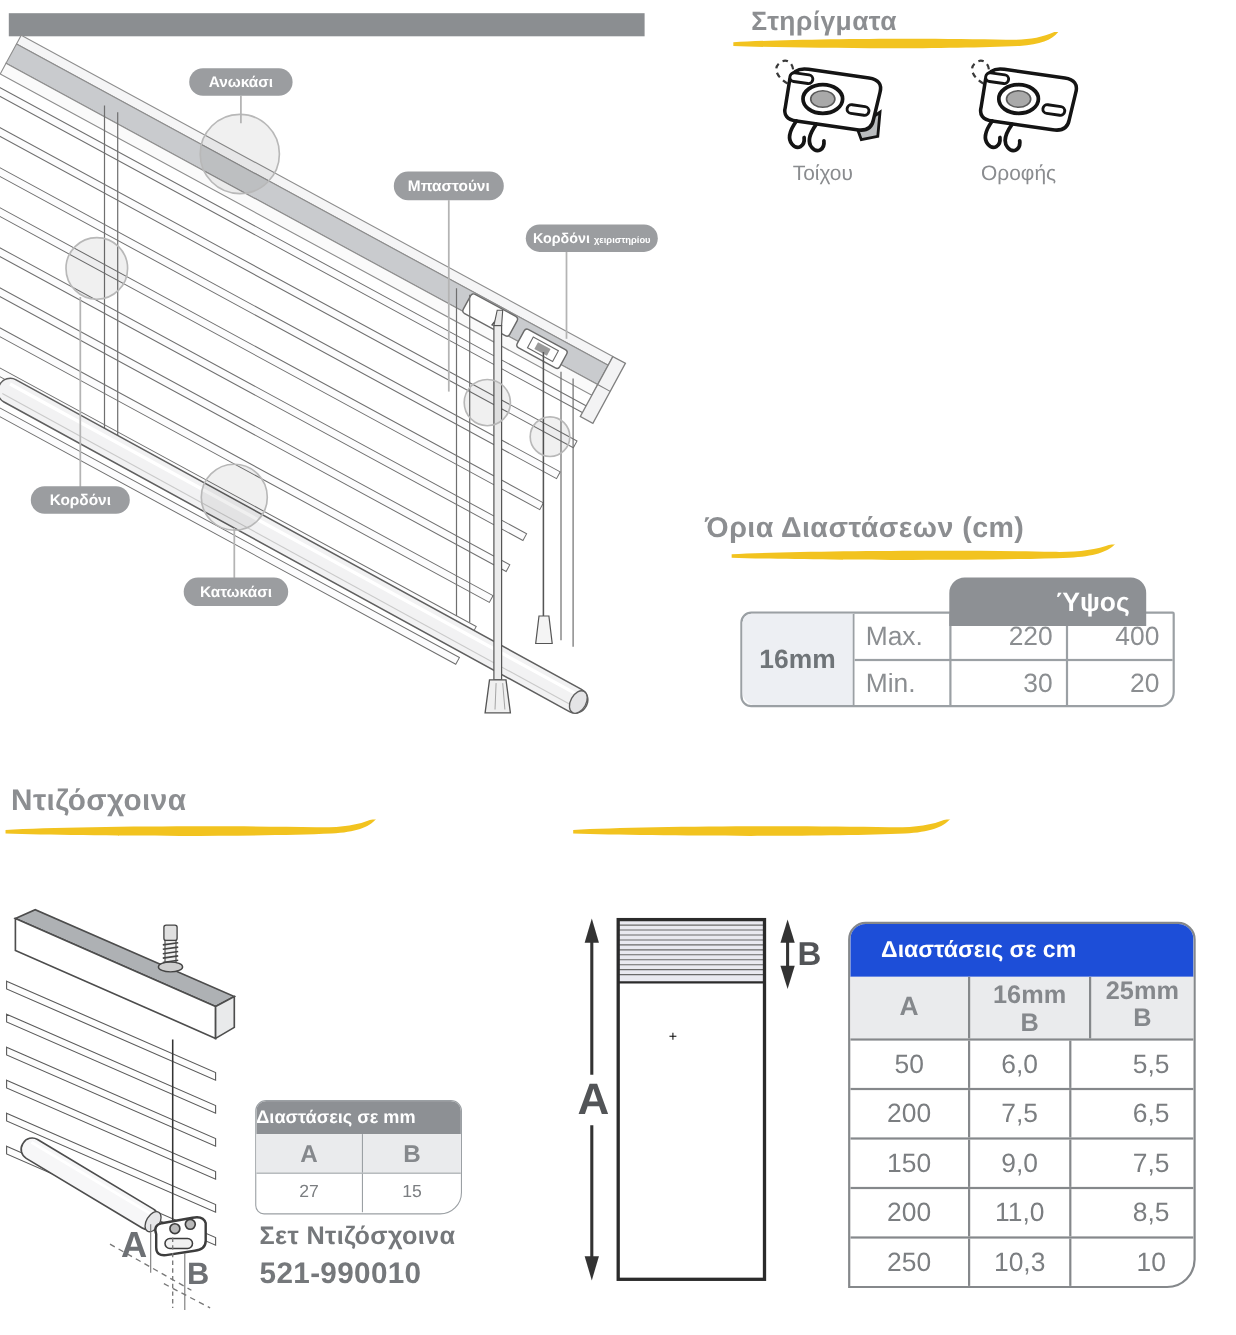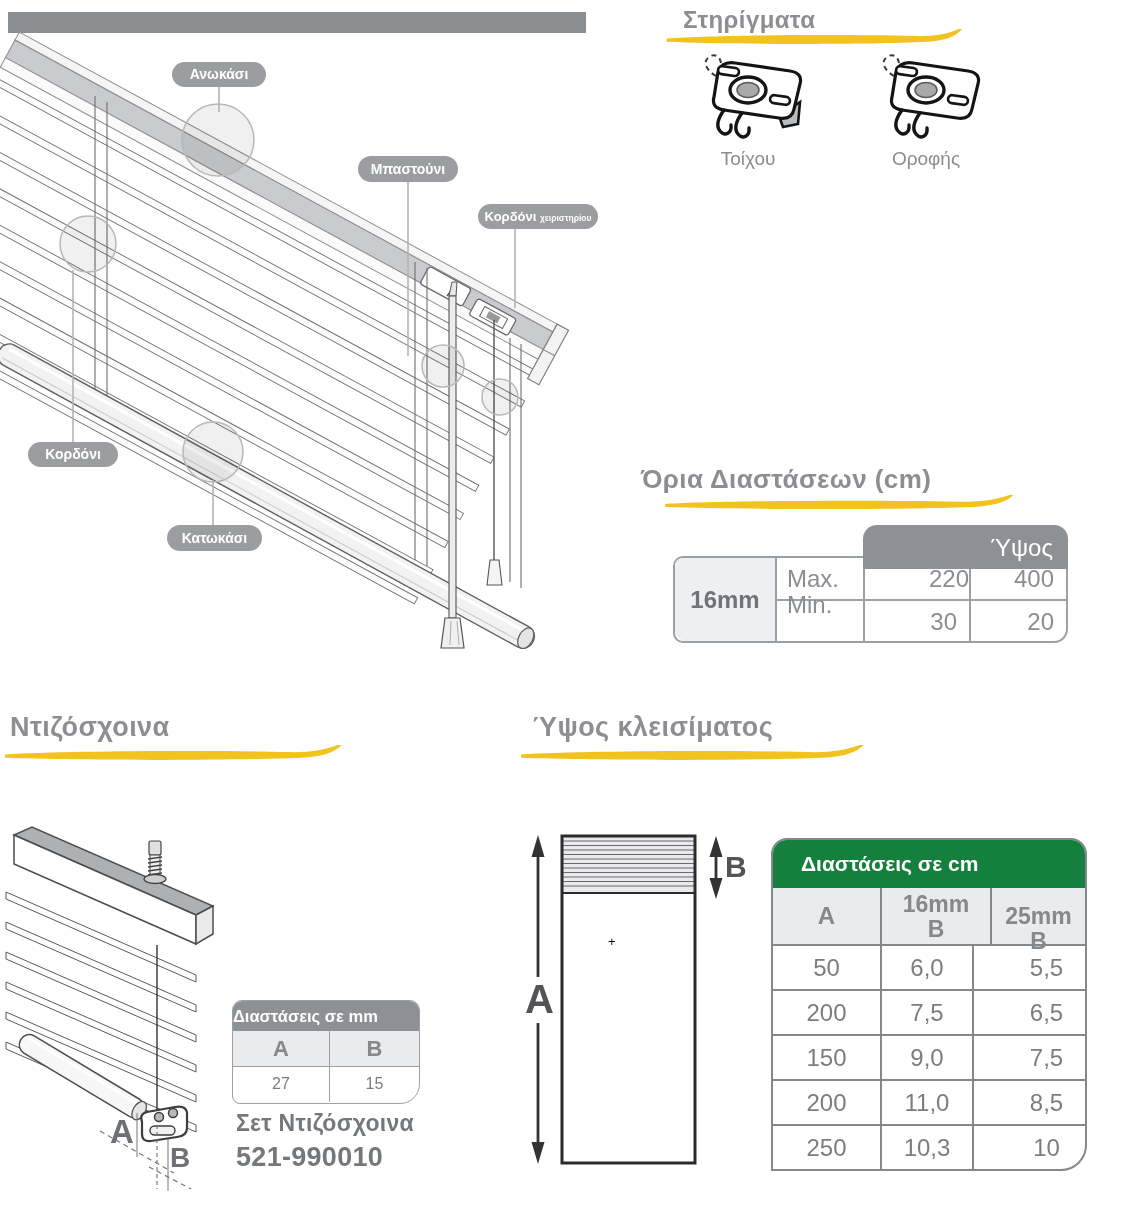--- a/index.html
+++ b/index.html
@@ -7,44 +7,44 @@
   .abs{position:absolute;}
   .sec-h{position:absolute;color:#8c8e91;font-weight:bold;letter-spacing:.4px;white-space:nowrap;}
   .pill{position:absolute;background:#9b9da0;color:#fff;border-radius:13px;font-weight:bold;
         text-align:center;font-size:14px;white-space:nowrap;}
   .pill .sub{font-size:8.5px;font-weight:bold;}
   svg{display:block;}
   svg text{font-family:"Liberation Sans",sans-serif;}
 
   
   .limits-table{position:absolute;left:673px;top:525px;width:395px;height:118px;}
-  .lim-header{position:absolute;left:190px;top:0;width:205px;height:44px;background:#8d9094;
-              border-radius:14px 14px 0 0;color:#fff;font-size:24px;font-weight:normal;
+  .lim-header{position:absolute;left:190px;top:0;width:179px;height:44px;background:#8d9094;
+              border-radius:14px 14px 0 0;color:#fff;font-size:24px;font-weight:bold;
               text-align:right;line-height:46px;padding-right:15px;box-sizing:border-box;z-index:2;}
   .lim-body{position:absolute;left:0;top:31px;width:395px;height:87px;border:2px solid #9ba0a4;
             border-radius:10px 2px 14px 10px;box-sizing:border-box;background:#fff;z-index:1;}
   .lim-cell16{position:absolute;left:0;top:0;width:102px;height:83px;background:#edeff3;
               border-right:2px solid #9ba0a4;box-sizing:border-box;color:#6f7478;font-weight:bold;
               font-size:24px;text-align:center;line-height:83px;border-radius:8px 0 0 12px;}
   .lim-vline{position:absolute;top:0;width:2px;height:83px;background:#9ba0a4;}
   .lim-hline{position:absolute;left:102px;top:41px;width:289px;height:2px;background:#9ba0a4;}
   .lim-txt{position:absolute;color:#8b8e91;font-size:24px;height:41px;line-height:41px;}
   .lim-num{text-align:right;}
 
   
   .ct{position:absolute;left:771px;top:838px;width:316px;height:333px;border:2px solid #85888b;
       border-radius:16px 16px 26px 0;box-sizing:border-box;overflow:hidden;background:#fff;}
-  .ct-header{height:48px;background:#15803d;color:#fff;font-size:21px;font-weight:bold;
+  .ct-header{height:48px;background:#1d4ed8;color:#fff;font-size:21px;font-weight:bold;
              line-height:48px;padding-left:28px;}
   .ct-sub{display:flex;height:56px;background:#eaebed;color:#85888c;font-weight:bold;}
   .ct-sub .c1{width:107px;font-size:24px;line-height:56px;text-align:center;}
   .ct-sub .c2{width:110px;border-left:2px solid #85888b;box-sizing:border-box;font-size:23px;
               line-height:25px;padding-top:4px;text-align:center;}
   .ct-sub .c3{flex:1;border-left:2px solid #85888b;box-sizing:border-box;font-size:23px;
-              line-height:25px;padding-top:16px;text-align:center;}
+              line-height:25px;padding-top:0;text-align:center;}
   .ct-row{display:flex;height:45px;border-top:2px solid #85888b;box-sizing:border-box;
           color:#7b7e81;font-size:24px;}
   .ct-row .c1{width:107px;text-align:center;line-height:43px;}
   .ct-row .c2{width:92px;border-left:2px solid #85888b;box-sizing:border-box;text-align:center;line-height:43px;}
   .ct-row .c3{flex:1;border-left:2px solid #85888b;box-sizing:border-box;text-align:center;line-height:43px;padding-left:34px;}
 
   
   .wt{position:absolute;left:232px;top:1000px;width:188px;height:104px;border:1.5px solid #9ba0a4;
       border-radius:10px 10px 20px 8px;box-sizing:border-box;overflow:hidden;background:#fff;}
   .wt-header{height:30px;background:#8d9094;color:#fff;font-size:16.5px;font-weight:bold;
@@ -180,22 +180,22 @@
   </svg>
 
   <div class="limits-table">
     <div class="lim-header">Ύψος</div>
     <div class="lim-body">
       <div class="lim-cell16">16mm</div>
       <div class="lim-vline" style="left:188px;"></div>
       <div class="lim-vline" style="left:294px;"></div>
       <div class="lim-hline"></div>
       <div class="lim-txt" style="left:112px;top:0;">Max.</div>
-      <div class="lim-txt" style="left:112px;top:26px;">Min.</div>
-      <div class="lim-txt lim-num" style="left:190px;top:0;width:92px;margin-left:12px;">220</div>
+      <div class="lim-txt" style="left:112px;top:43px;">Min.</div>
+      <div class="lim-txt lim-num" style="left:190px;top:0;width:92px;">220</div>
       <div class="lim-txt lim-num" style="left:296px;top:0;width:83px;">400</div>
       <div class="lim-txt lim-num" style="left:190px;top:43px;width:92px;">30</div>
       <div class="lim-txt lim-num" style="left:296px;top:43px;width:83px;">20</div>
     </div>
   </div>
 
   <div class="sec-h" style="left:10px;top:712px;font-size:27px;">Ντιζόσχοινα</div>
   <svg class="abs" style="left:2px;top:745px" width="344" height="17" viewBox="0 0 340 18" preserveAspectRatio="none">
     <path d="M3,10 C60,6.5 200,5.5 282,7.5 C305,8 322,5.5 338,-3 C331,7 320,12 296,13.5 C220,17 70,16 3,13.5 Z" fill="#f2c31f"></path>
   </svg>
@@ -252,21 +252,20 @@
       <div class="c2">B</div>
     </div>
     <div class="wt-row">
       <div class="c1">27</div>
       <div class="c2">15</div>
     </div>
   </div>
   <div class="caption" style="left:236px;top:1110px;font-size:23px;">Σετ Ντιζόσχοινα</div>
   <div class="caption" style="left:236px;top:1142px;font-size:27px;">521-990010</div>
 
-  <div class="sec-h" style="left:532px;top:712px;font-size:27px;">Ύψος κλεισίματος</div>
   <svg class="abs" style="left:518px;top:745px" width="350" height="17" viewBox="0 0 340 18" preserveAspectRatio="none">
     <path d="M3,10 C60,6.5 200,5.5 282,7.5 C305,8 322,5.5 338,-3 C331,7 320,12 296,13.5 C220,17 70,16 3,13.5 Z" fill="#f2c31f"></path>
   </svg>
 
   <svg class="abs" style="left:505px;top:815px" width="270" height="399" viewBox="0 0 270 399">
     <rect x="57" y="21" width="133" height="57" fill="#e9e9f0"></rect>
     <g stroke="#6a6a6a" stroke-width="1">
       <line x1="57" y1="26" x2="190" y2="26"></line>
       <line x1="57" y1="30.5" x2="190" y2="30.5"></line>
       <line x1="57" y1="35" x2="190" y2="35"></line>

